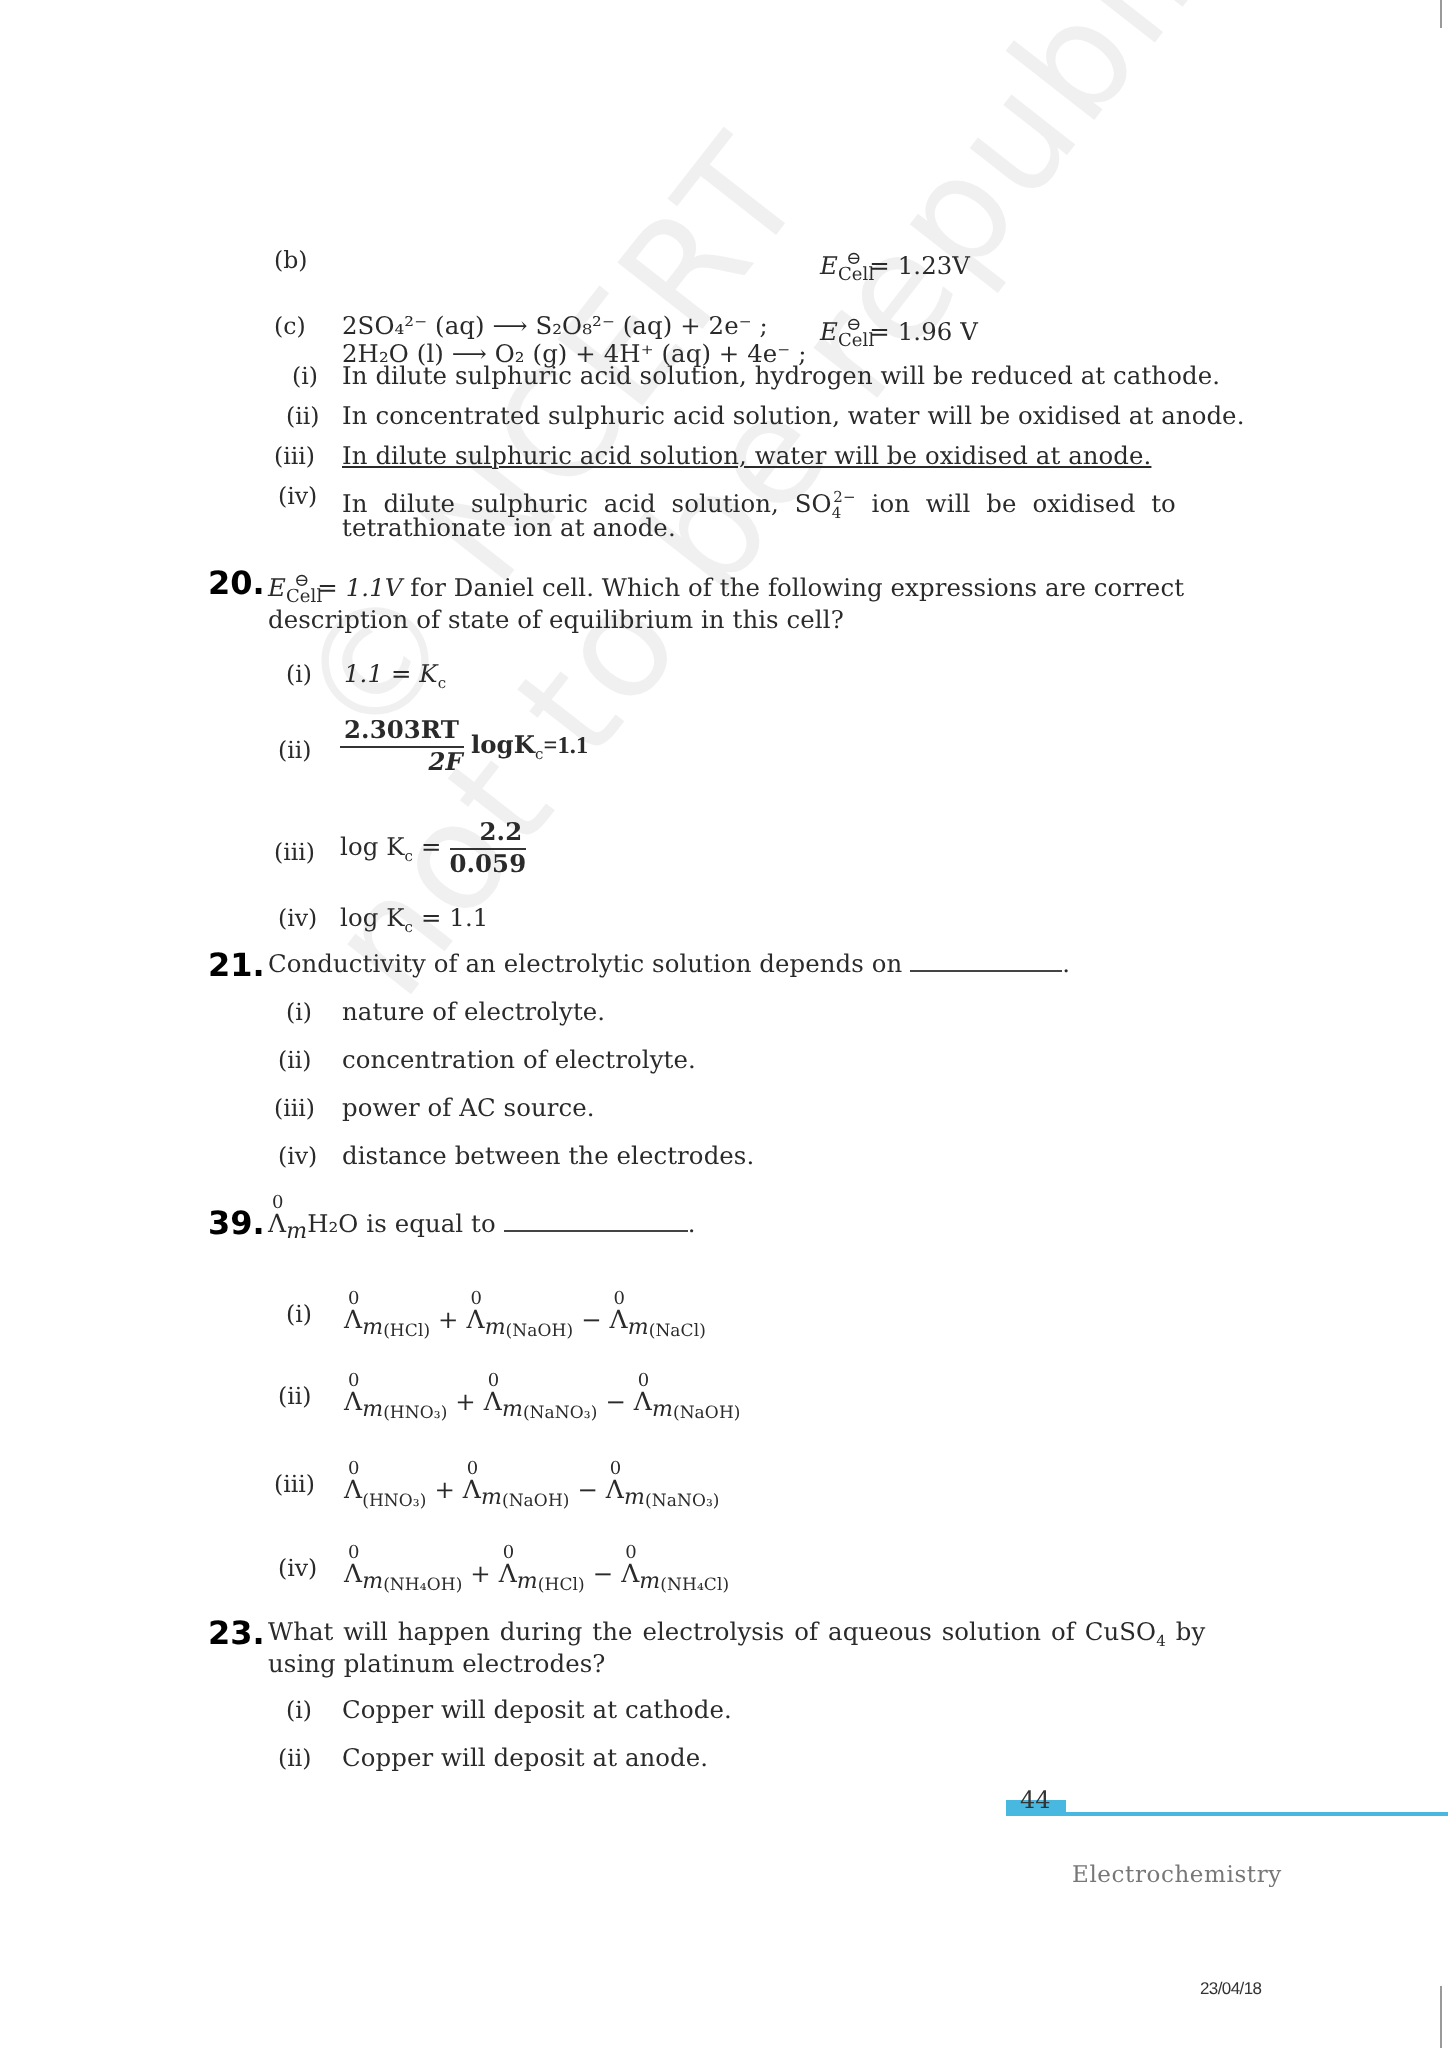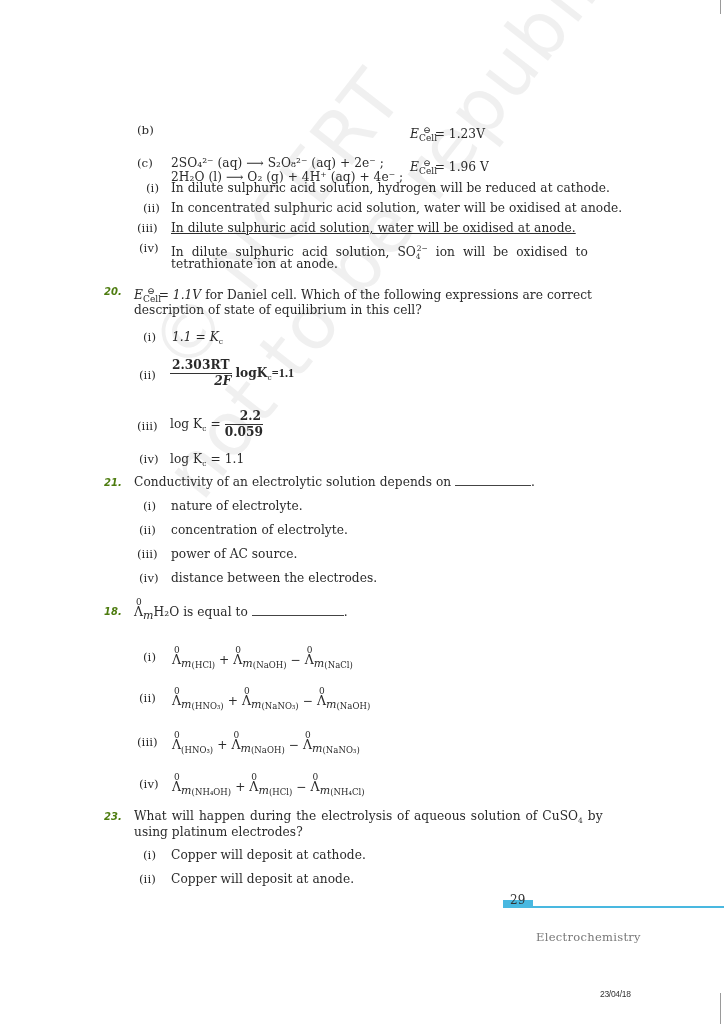--- a/index.html
+++ b/index.html
@@ -5,21 +5,21 @@
     html, body { margin: 0; padding: 0; background: #ffffff; }
     body { width: 724px; height: 1024px; position: relative; overflow: hidden;
       font-family: "DejaVu Serif", serif; color: #2a2a2a; }
     .page { position: absolute; left: 0; top: 0; width: 724px; height: 1024px; }
     .crop-mark-top { position: absolute; left: 720px; top: 0; width: 1px; height: 14px; background: #9a9a9a; }
     .crop-mark-bottom { position: absolute; left: 720px; top: 993px; width: 1px; height: 31px; background: #9a9a9a; }
 
     .abs { position: absolute; white-space: nowrap; }
     .txt { font-size: 12.2px; line-height: 15px; letter-spacing: 0.05px; }
     .lbl { position: absolute; font-size: 11.8px; line-height: 15px; }
-    .qnum { position: absolute; font-family: "DejaVu Sans", sans-serif; font-weight: bold; font-size: 10px; line-height: 15px; color: #4d7c0f; font-style: italic; }
+    .qnum { position: absolute; font-family: "DejaVu Sans", sans-serif; font-weight: bold; font-size: 16px; line-height: 15px; color: #000000; }
     .sub { font-size: 7.5px; vertical-align: -3px; }
     .sup { font-size: 7.5px; vertical-align: 5px; }
     .it { font-style: italic; }
     .small { font-size: 9px; }
     .blank { display: inline-block; border-bottom: 1px solid #444; vertical-align: baseline; height: 9px; }
 
     .frac { display: inline-block; vertical-align: middle; text-align: right; }
     .frac .num { display: block; padding: 0 2px; border-bottom: 1px solid #333; line-height: 15px; }
     .frac .den { display: block; line-height: 15px; }
 
@@ -134,21 +134,21 @@
     <span class="abs txt" style="left:171px; top:523px;">concentration of electrolyte.</span>
 
     <span class="lbl" style="left:137px; top:547px;">(iii)</span>
     <span class="abs txt" style="left:171px; top:547px;">power of AC source.</span>
 
     <span class="lbl" style="left:139px; top:571px;">(iv)</span>
     <span class="abs txt" style="left:171px; top:571px;">distance between the electrodes.</span>
   </div>
 
   <div>
-    <span class="qnum" style="left:104px; top:604px;">18.</span>
+    <span class="qnum" style="left:104px; top:604px;">39.</span>
     <span class="abs txt" style="left:134px; top:604px;">
       <span class="lamwrap"><span class="lam">Λ</span><span class="lamsup">0</span><span class="m-sub">m</span></span><span>H₂O</span>
       <span>is equal to</span> <span class="blank" style="width:92px;"></span><span>.</span>
     </span>
 
     <span class="lbl" style="left:143px; top:650px;">(i)</span>
     <span class="abs txt" style="left:172px; top:652px;">
       <span class="lamwrap"><span class="lam">Λ</span><span class="lamsup">0</span><span class="m-sub">m</span></span><span class="chem-sub">(HCl)</span>
       <span>+</span>
       <span class="lamwrap"><span class="lam">Λ</span><span class="lamsup">0</span><span class="m-sub">m</span></span><span class="chem-sub">(NaOH)</span>
@@ -192,18 +192,18 @@
     <span class="lbl" style="left:143px; top:848px;">(i)</span>
     <span class="abs txt" style="left:171px; top:848px;">Copper will deposit at cathode.</span>
 
     <span class="lbl" style="left:139px; top:872px;">(ii)</span>
     <span class="abs txt" style="left:171px; top:872px;">Copper will deposit at anode.</span>
   </div>
 
   <div>
     <div class="footer-block"></div>
     <div class="footer-bar"></div>
-    <span class="footer-num">29</span>
+    <span class="footer-num">44</span>
     <span class="footer-title">Electrochemistry</span>
   </div>
 
   <span class="print-date">23/04/18</span>
 </div>
 
 </body></html>

